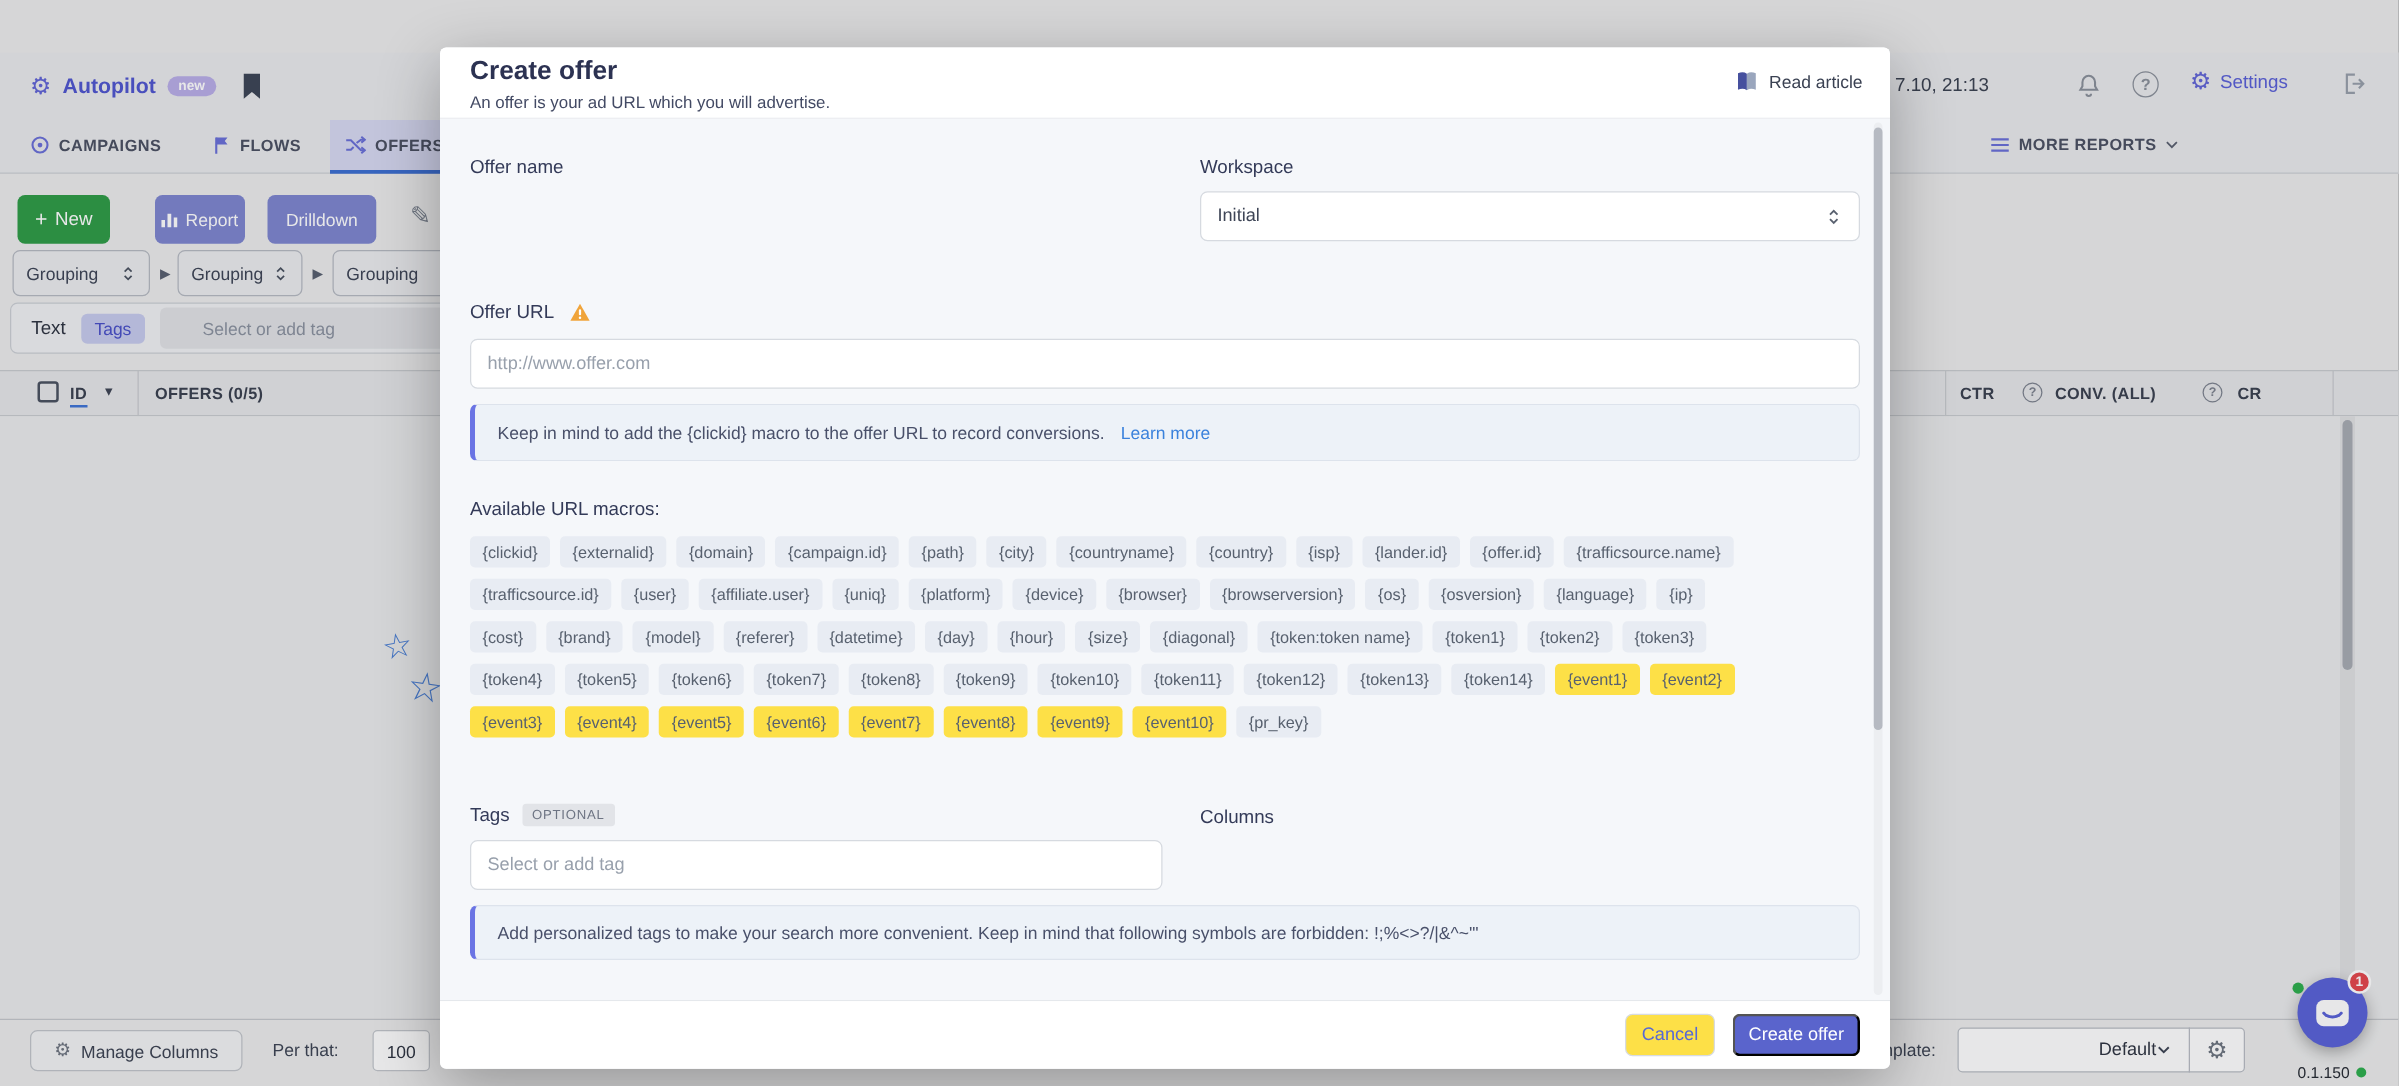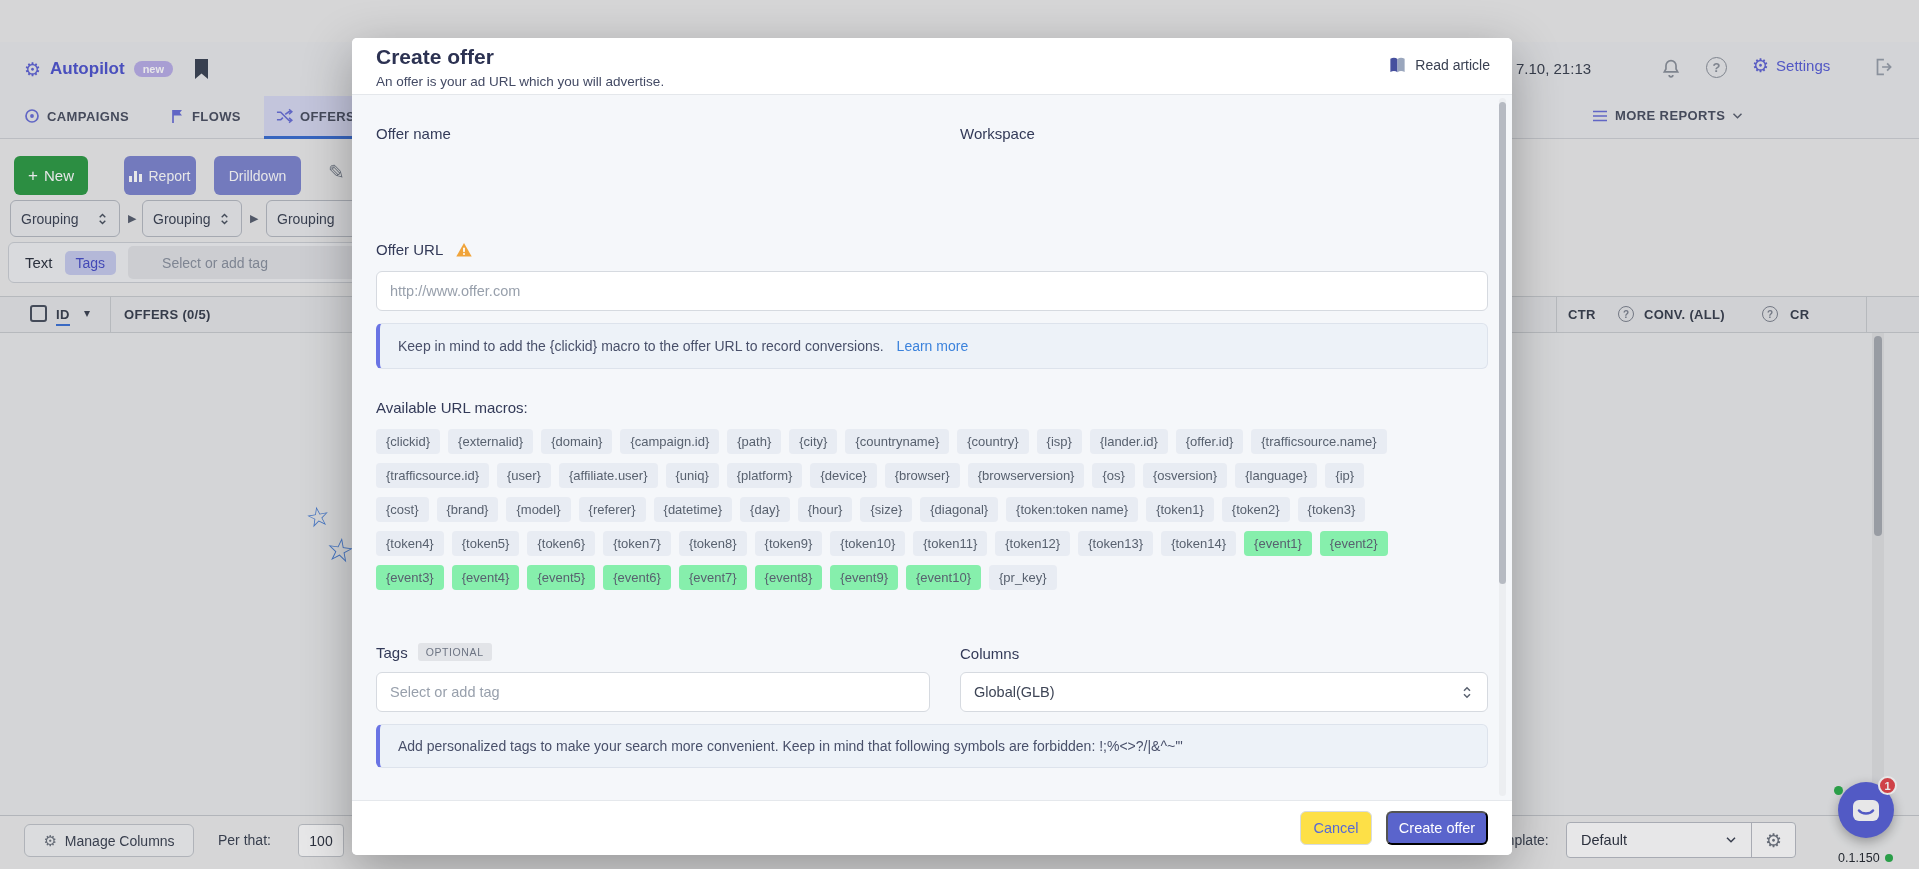--- a/index.html
+++ b/index.html
@@ -63,21 +63,21 @@
   .m-content{position:absolute;left:0;top:57px;width:100%;height:705px}
   .flabel{font-size:15px;color:#333a58}
   .finput{background:#fff;border:1px solid #d6dae0;border-radius:6px;width:100%;height:40px;padding:0 13px;font-size:14.5px;color:#3e4556;font-family:"Liberation Sans",sans-serif}
   .finput::placeholder{color:#98a0ac}
   .fselect{background:#fff;border:1px solid #d6dae0;border-radius:6px;height:40px;display:flex;align-items:center;justify-content:space-between;padding:0 13px;font-size:14.5px;color:#3e4556;cursor:pointer}
   .infobox{background:#edf2f8;border:1px solid #dde3ec;border-left:4px solid #6a74e4;border-radius:6px;display:flex;align-items:center;padding:0 18px;font-size:14px;color:#49506a}
   .link{color:#3b82dc;cursor:pointer}
   .chip-rows{display:flex;flex-direction:column;gap:9px}
   .chip-row{display:flex;gap:8px}
   .chip{background:#e8ecf3;color:#58616f;font-size:13px;padding:5px 10px;border-radius:4px;white-space:nowrap;cursor:pointer}
-  .chip-event{background:#86efac}
+  .chip-event{background:#fde047}
   .opt-badge{background:#e2e4e8;color:#6d7483;font-size:10.5px;font-weight:normal;letter-spacing:.6px;padding:3px 8px;border-radius:3px;margin-left:10px}
   .m-footer{position:absolute;left:0;bottom:0;width:100%;height:55px;background:#fff;border-top:1px solid #e5e8ec;border-radius:0 0 5px 5px;display:flex;align-items:center;justify-content:flex-end;gap:14px;padding-right:24px}
   .btn-cancel{background:#fde047;border:1px solid #d7dbe1;border-radius:6px;color:#5668d6;font-size:14.5px;width:72px;height:34px}
   .btn-create{background:#5a64cc;border-radius:6px;color:#fff;font-size:14.5px;width:102px;height:34px}
   .m-scroll{position:absolute;right:6px;top:60px;width:7px;height:698px;background:#eceef1;border-radius:4px}
   .m-thumb{position:absolute;left:0;top:4px;width:7px;height:482px;background:#b6bac2;border-radius:4px}
 </style>
 </head>
 <body>
 
@@ -213,21 +213,21 @@
 
     <div class="abs bottombar"></div>
     <div class="abs btn-outline" style="left:24px;top:824px;width:170px;height:33px">
       <span class="gear-glyph" style="color:#6e7580;font-size:15px">⚙</span>
       <span>Manage Columns</span>
     </div>
     <span class="abs" style="left:218px;top:832px;font-size:14px;color:#3e4554">Per that:</span>
     <input class="abs ppbox" style="left: 298px; top: 824px;" value="100">
     <span class="abs" style="left:1488px;top:832px;font-size:14px;color:#3e4554">Template:</span>
     <div class="abs tpl-group" style="left:1566px;top:822px;width:230px;height:36px">
-      <div style="flex:1;display:flex;align-items:center;justify-content:space-between;padding:0 14px;cursor:pointer">
+      <div style="flex:1;display:flex;align-items:center;justify-content:flex-end;padding:0 14px;cursor:pointer">
         <span style="font-size:14.5px;color:#2f3542">Default</span>
         <svg width="12" height="8" viewBox="0 0 12 9">
             <path d="m1.5 2 4.5 4.5L10.5 2" fill="none" stroke="#3e4554" stroke-width="1.7"></path>
           </svg>
       </div>
       <div style="width:1px;height:36px;background:#b9bdc4"></div>
       <span class="gear-glyph" style="color:#6e7580;font-size:19px;padding:0 13px;cursor:pointer">⚙</span>
     </div>
 
     <div class="abs fab above-dim" style="left:1838px;top:782px">
@@ -257,20 +257,26 @@
             <path d="M21 3c-3.2-1.6-6.3-1.6-9 .3V20c2.7-1.9 5.8-1.9 9-.3z" fill="#9aa6bd"></path>
           </svg>
         <span>Read article</span>
       </div>
     </div>
 
     <div class="m-content">
 
       <span class="abs flabel" style="left:24px;top:30px">Offer name</span>
       <span class="abs flabel" style="left:608px;top:30px">Workspace</span>
+      <div class="abs fselect" style="left:608px;top:58px;width:528px">
+        <span>Initial</span>
+        <svg width="14" height="15" viewBox="0 0 14 14">
+            <path d="m4 5.2 3-3 3 3M4 8.8l3 3 3-3" fill="none" stroke="#5a6270" stroke-width="1.5"></path>
+          </svg>
+      </div>
 
       <div class="abs" style="left:24px;top:146px;display:flex;align-items:center;gap:12px">
         <span class="flabel">Offer URL</span>
         <svg width="18" height="16" viewBox="0 0 17 16">
             <path d="M8.5 1 16.2 14.5H.8z" fill="#f0a43a"></path>
             <rect x="7.6" y="5.4" width="1.8" height="4.8" rx=".9" fill="#fff"></rect>
             <circle cx="8.5" cy="12.1" r="1" fill="#fff"></circle>
           </svg>
       </div>
       <div class="abs infobox" style="left:24px;top:228px;width:1112px;height:46px">
@@ -356,26 +362,20 @@
         </div>
 
       <div class="abs" style="left:24px;top:548px;display:flex;align-items:center">
         <span class="flabel">Tags</span>
         <span class="opt-badge">OPTIONAL</span>
       </div>
       <div class="abs" style="left:24px;top:577px;width:554px">
         <input class="finput" placeholder="Select or add tag" style="">
       </div>
       <span class="abs flabel" style="left:608px;top:550px">Columns</span>
-      <div class="abs fselect" style="left:608px;top:577px;width:528px">
-        <span>Global(GLB)</span>
-        <svg width="14" height="15" viewBox="0 0 14 14">
-            <path d="m4 5.2 3-3 3 3M4 8.8l3 3 3-3" fill="none" stroke="#5a6270" stroke-width="1.5"></path>
-          </svg>
-      </div>
 
       <div class="abs infobox" style="left:24px;top:629px;width:1112px;height:44px">
         <span>Add personalized tags to make your search more convenient. Keep in mind that following symbols are forbidden: !;%&lt;&gt;?/|&amp;^~'"</span>
       </div>
 
       <div class="m-scroll" style="top:3px;height:698px">
         <div class="m-thumb"></div>
       </div>
     </div>
 

